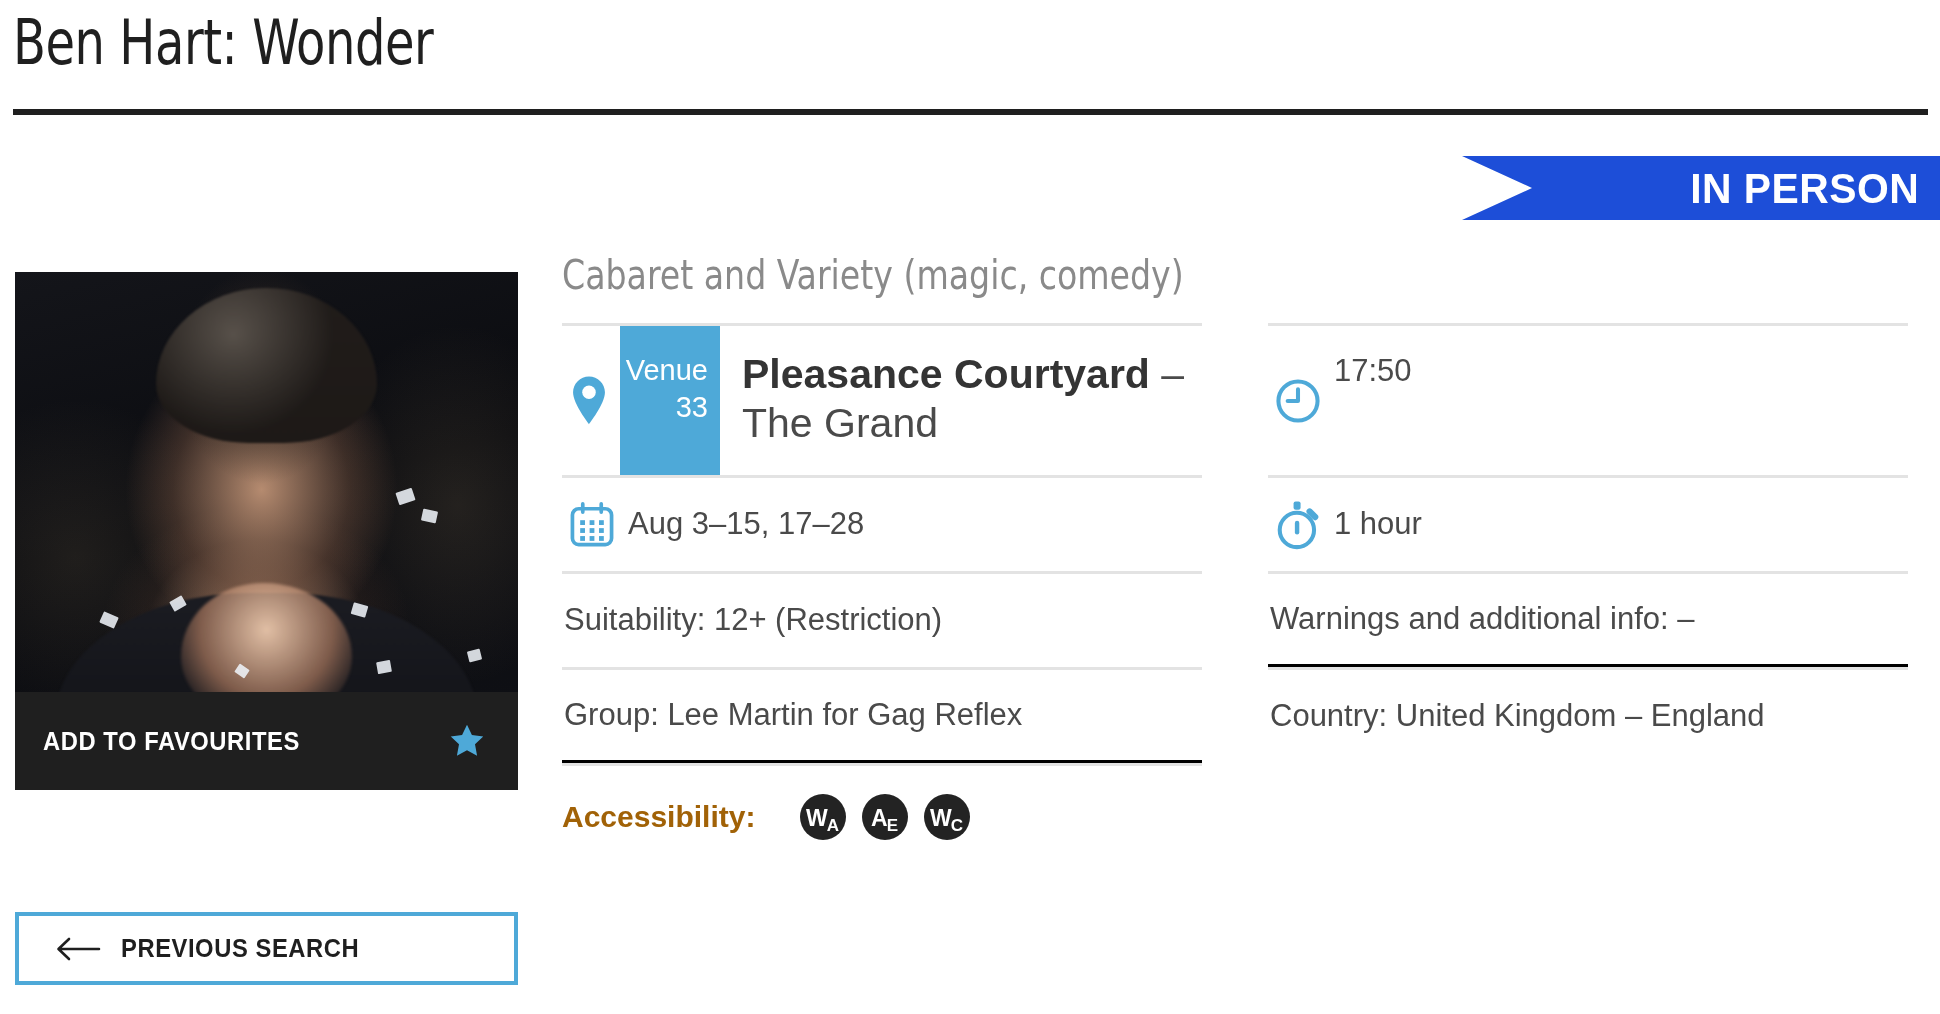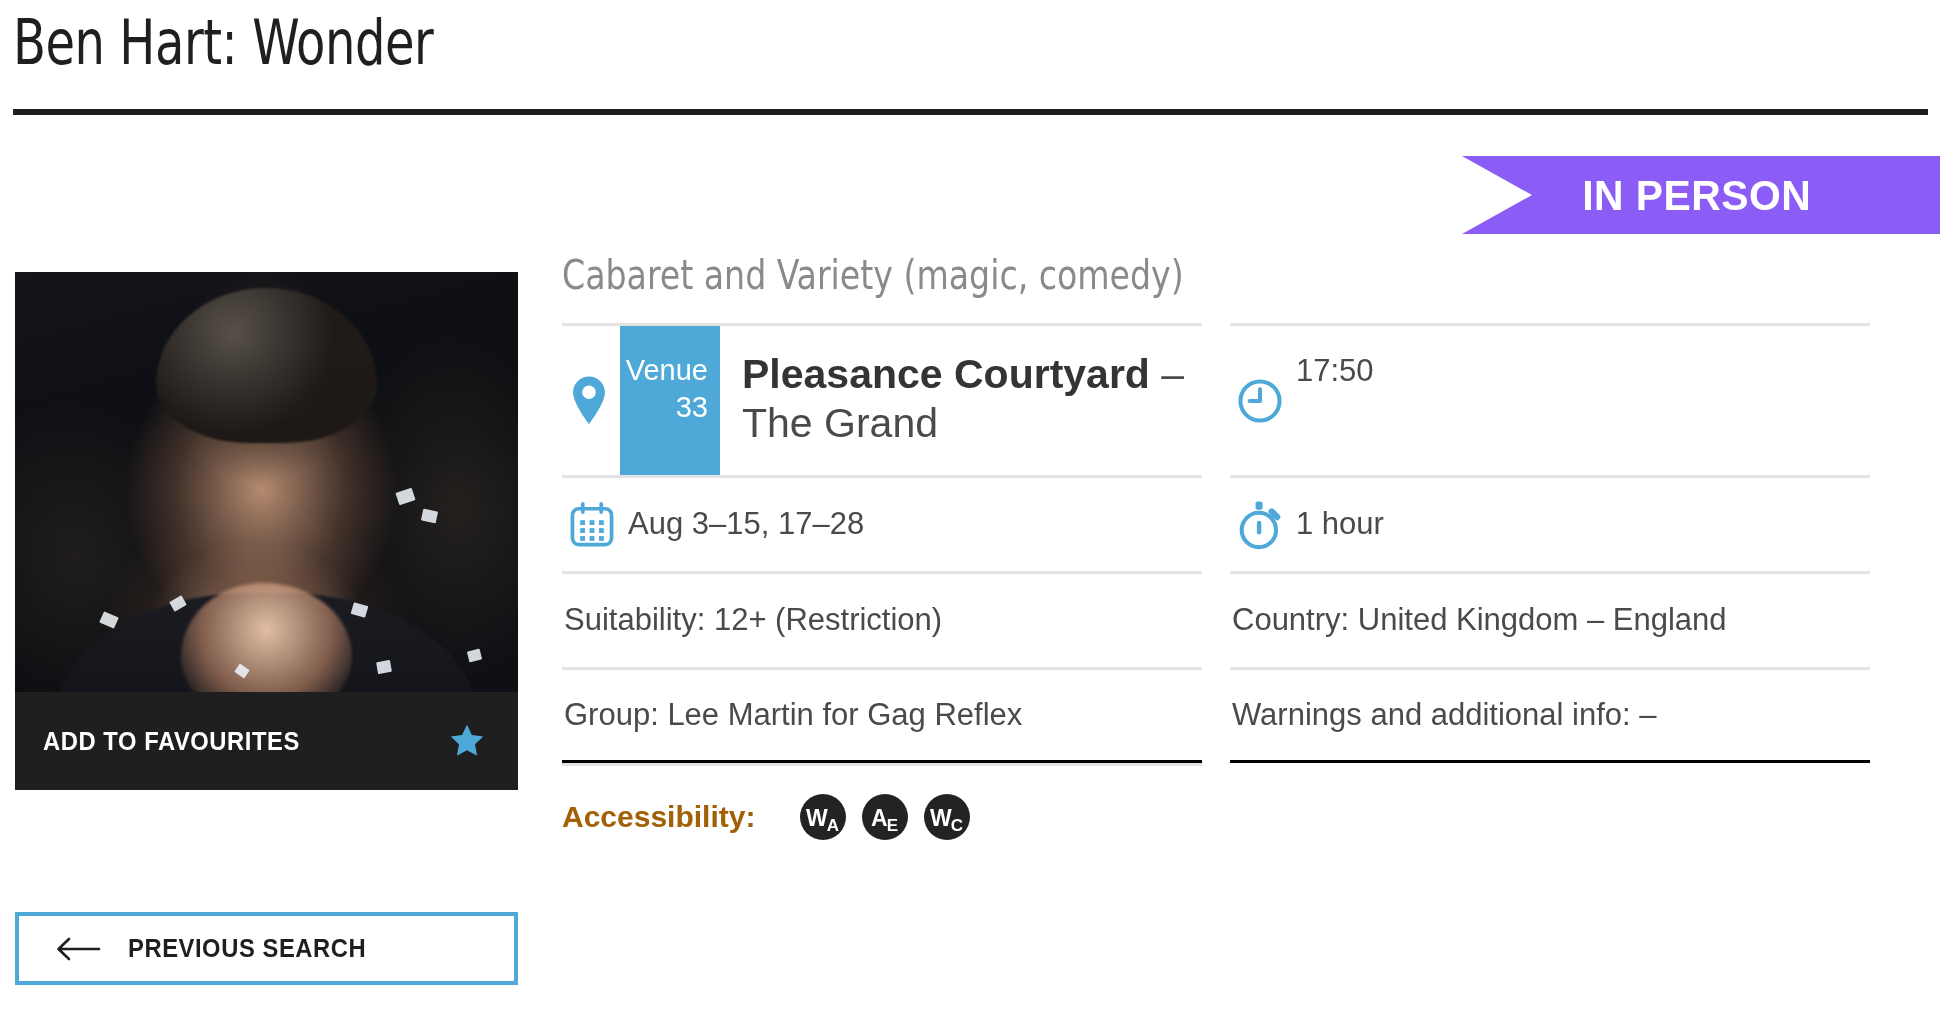--- a/index.html
+++ b/index.html
@@ -43,27 +43,27 @@
     height: 6px;
     background: #1f1f1f;
   }
 
   
   .ribbon {
     position: absolute;
     right: 0;
     top: 156px;
     width: 478px;
-    height: 78px;
-    background: #8b5cf6;
+    height: 64px;
+    background: #1d4ed8;
     -webkit-clip-path: polygon(0 0, 70px 50%, 0 100%, 100% 100%, 100% 0);
     clip-path: polygon(0 0, 70px 50%, 0 100%, 100% 100%, 100% 0);
     display: flex;
     align-items: center;
-    justify-content: center;
+    justify-content: flex-end;
   }
   .ribbon-label {
     font-family: "Liberation Sans Narrow", "Liberation Sans", sans-serif;
     font-size: 43px;
     font-weight: bold;
     color: #ffffff;
     letter-spacing: 0.5px;
     padding-right: 22px;
     transform: scaleX(0.95);
     transform-origin: right center;
@@ -153,21 +153,21 @@
   .prev-search {
     position: absolute;
     left: 15px;
     top: 912px;
     width: 503px;
     height: 73px;
     border: 4px solid #4ea9d8;
     background: #ffffff;
     display: flex;
     align-items: center;
-    gap: 27px;
+    gap: 20px;
     padding-left: 36px;
   }
   .prev-label {
     font-family: "Liberation Sans Narrow", "Liberation Sans", sans-serif;
     font-size: 25px;
     font-weight: bold;
     color: #1f1f1f;
     letter-spacing: 0.6px;
     transform: scaleX(0.95);
     transform-origin: left center;
@@ -187,21 +187,21 @@
     color: #8a8a8a;
     letter-spacing: 0px;
     transform: scaleX(0.9);
     transform-origin: left center;
     white-space: nowrap;
     margin-bottom: 24px;
   }
 
   .cols {
     display: flex;
-    gap: 28px;
+    gap: 66px;
     margin-top: 20px;
   }
   .col { width: 640px; }
 
   .row {
     border-top: 3px solid #e3e3e3;
     display: flex;
     align-items: flex-start;
     position: relative;
     min-height: 96px;
@@ -420,25 +420,25 @@
             <svg width="48" height="50" viewBox="0 0 26 27" aria-hidden="true">
               <circle cx="12.4" cy="16.2" r="9.3" fill="none" stroke="#4ea9d8" stroke-width="2.2"></circle>
               <rect x="10.6" y="0.8" width="3.8" height="4.4" rx="1.1" fill="#4ea9d8"></rect>
               <path d="M19.3 6.2l3.0 3.0" stroke="#4ea9d8" stroke-width="3.4" stroke-linecap="round"></path>
               <rect x="11.3" y="11.2" width="2.4" height="7.4" rx="1.2" fill="#4ea9d8"></rect>
             </svg>
           </div>
           <div class="row-text">1 hour</div>
         </div>
 
+        <div class="row plain last">
+          <div class="row-text">Warnings and additional info: –</div>
+        </div>
+
         <div class="row plain">
           <div class="row-text">Country: United Kingdom – England</div>
         </div>
-
-        <div class="row plain last">
-          <div class="row-text">Warnings and additional info: –</div>
-        </div>
       </div>
 
     </div>
   </div>
 
 </div>
 
 </body></html>

